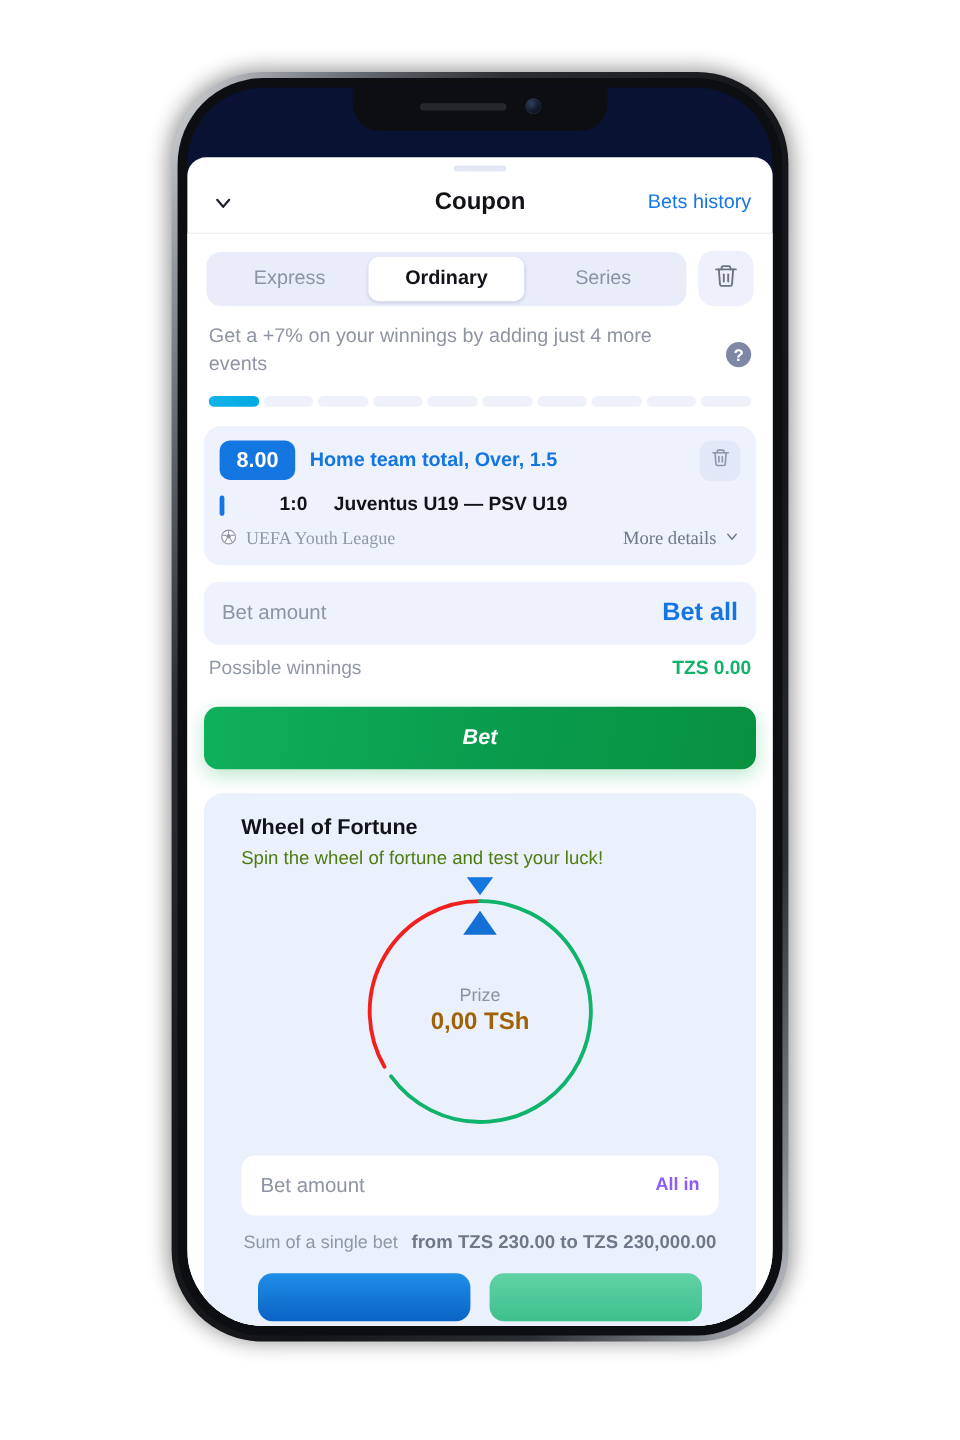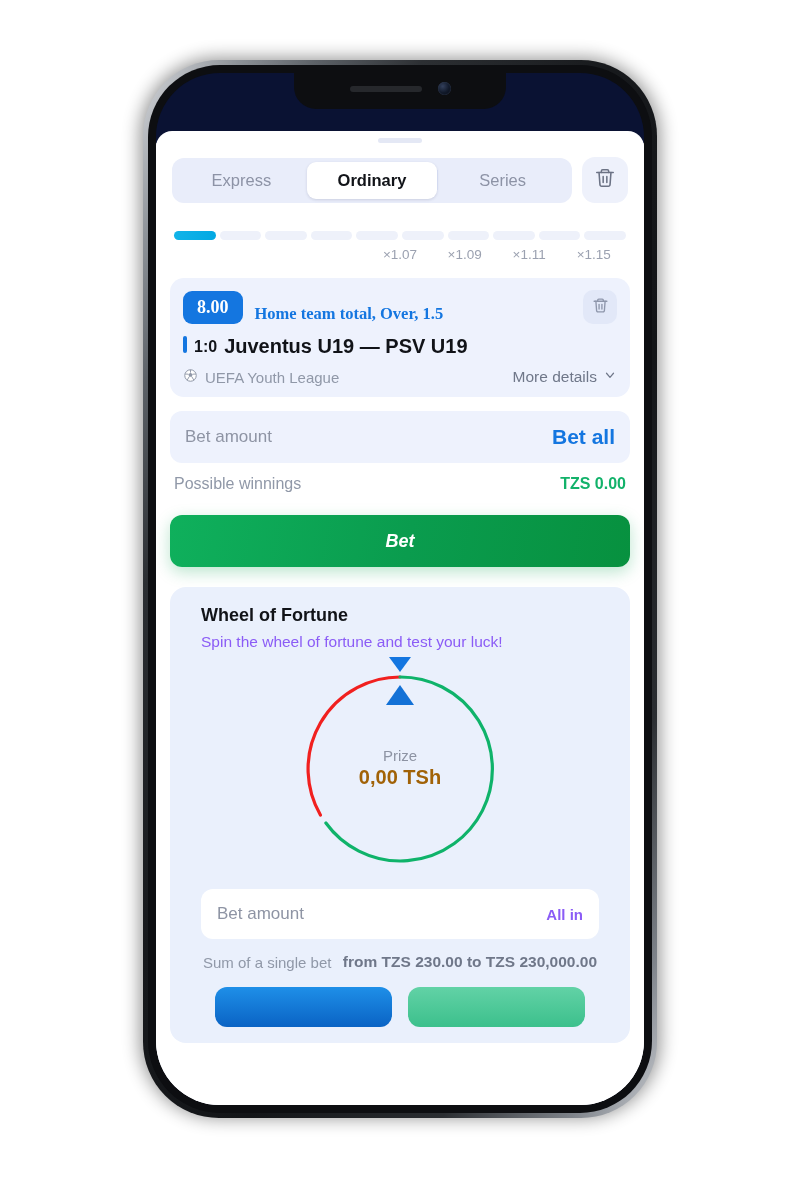--- a/index.html
+++ b/index.html
@@ -197,21 +197,21 @@
   .mult { flex: 1 1 0; text-align: center; }
   .mult-pad { flex: 3 1 0; }
 
   
   .card {
     margin: 16px 14px 0;
     background: #eef2fd;
     border-radius: 14px;
     padding: 12px 13px 11px;
   }
-  .card-row1 { display: flex; align-items: flex-end; gap: 12px; font-family: Liberation Serif, serif; }
+  .card-row1 { display: flex; align-items: center; gap: 12px; }
   .odds {
     background: #1476e0;
     color: #fff;
     font-size: 18px; font-weight: bold;
     border-radius: 9px;
     padding: 6px 14px;
   }
   .market {
     flex: 1 1 auto;
     font-size: 16.5px; font-weight: bold; color: #1476e0;
@@ -227,25 +227,26 @@
     display: flex; align-items: center;
     margin-top: 11px;
     position: relative;
     padding-left: 11px;
   }
   .accent-bar {
     position: absolute; left: 0; top: 1px;
     width: 3.5px; height: 17px; border-radius: 2px;
     background: #1476e0;
   }
-  .score { font-size: 16px; font-weight: bold; color: #111318; }
-  .teams { font-size: 20px; font-weight: bold; color: #111318; margin-left: 7px; }
+  .score { font-size: 16px; font-weight: bold; color: #111318; margin-left: 39px; }
+  .teams { font-size: 16px; font-weight: bold; color: #111318; margin-left: 22px; }
   .card-row3 {
     display: flex; align-items: flex-start;
     margin-top: 10px;
+    font-family: Liberation Serif, serif;
   }
   .league {
     display: flex; align-items: center; gap: 7px;
     font-size: 15px; color: #9098a8;
   }
   .more {
     margin-left: auto;
     display: flex; align-items: center; gap: 6px;
     font-size: 15.5px; color: #6f7789;
   }
@@ -280,21 +281,21 @@
   }
 
   
   .wheel-card {
     margin: 20px 14px 0;
     background: #eaf0fc;
     border-radius: 16px;
     padding: 18px 31px 16px;
   }
   .wheel-title { font-size: 18px; font-weight: bold; color: #111318; }
-  .wheel-sub { font-size: 15.5px; color: #8b5cf6; margin-top: 7px; }
+  .wheel-sub { font-size: 15.5px; color: #4d7c0f; margin-top: 7px; }
   .wheel-wrap {
     position: relative;
     width: 196px; height: 196px;
     margin: 20px auto 0;
   }
   .wheel-wrap svg { display: block; }
   .pointer-out, .pointer-in {
     position: absolute; left: 50%; transform: translateX(-50%);
     width: 0; height: 0;
   }
@@ -356,20 +357,29 @@
 
         <div class="notch">
           <div class="speaker"></div>
           <div class="camera"></div>
         </div>
 
         <div class="sheet">
 
           <div class="grabber"></div>
 
+          <div class="header">
+            <div class="chev-down">
+              <svg width="20" height="20" viewBox="0 0 24 24" fill="none" stroke="currentColor" stroke-width="2.2" stroke-linecap="round" stroke-linejoin="round">
+                <polyline points="6 9 12 16 18 9"></polyline>
+              </svg>
+            </div>
+            <div class="hdr-title">Coupon</div>
+            <div class="hdr-link">Bets history</div>
+          </div>
 
           <div class="scroll">
 
             <div class="tabrow">
               <div class="tabs">
                 <div class="tab">Express</div>
                 <div class="tab active">Ordinary</div>
                 <div class="tab sep">Series</div>
               </div>
               <div class="trash-btn">
@@ -379,38 +389,35 @@
                     <path d="M8 6V4.5A1.5 1.5 0 0 1 9.5 3h5A1.5 1.5 0 0 1 16 4.5V6"></path>
                     <path d="M5.5 6l1 13.2A1.8 1.8 0 0 0 8.3 21h7.4a1.8 1.8 0 0 0 1.8-1.8L18.5 6"></path>
                     <line x1="10" y1="10.5" x2="10" y2="17"></line>
                     <line x1="14" y1="10.5" x2="14" y2="17"></line>
                   </svg>
                 </span>
               </div>
             </div>
 
             <div class="promo">
+              <div class="promo-top">
+                <div class="promo-text">Get a +7% on your winnings by adding just 4 more events</div>
+                <div class="help-icon">?</div>
+              </div>
               <div class="bar-row">
                 <div class="seg on"></div>
                 <div class="seg"></div>
                 <div class="seg"></div>
                 <div class="seg"></div>
                 <div class="seg"></div>
                 <div class="seg"></div>
                 <div class="seg"></div>
                 <div class="seg"></div>
                 <div class="seg"></div>
                 <div class="seg"></div>
-              </div>
-              <div class="mult-row">
-                <div class="mult-pad"></div>
-                <div class="mult">×1.07</div>
-                <div class="mult">×1.09</div>
-                <div class="mult">×1.11</div>
-                <div class="mult">×1.15</div>
               </div>
             </div>
 
             <div class="card">
               <div class="card-row1">
                 <div class="odds">8.00</div>
                 <div class="market">Home team total, Over, 1.5</div>
                 <div class="card-trash">
                   <span>
                     <svg width="17" height="17" viewBox="0 0 24 24" fill="none" stroke="currentColor" stroke-width="1.9" stroke-linecap="round" stroke-linejoin="round">

